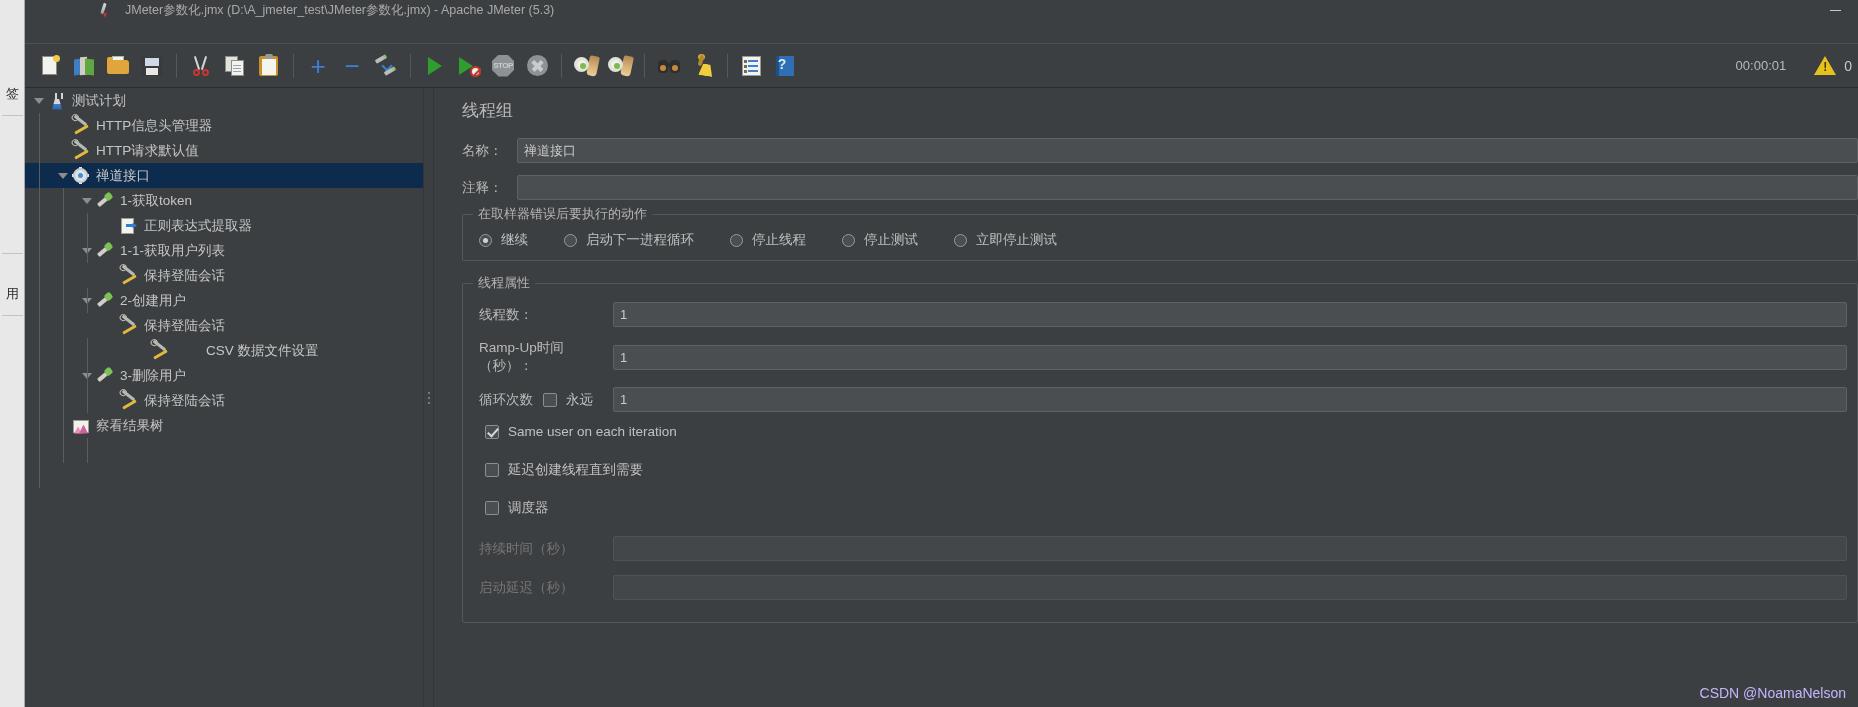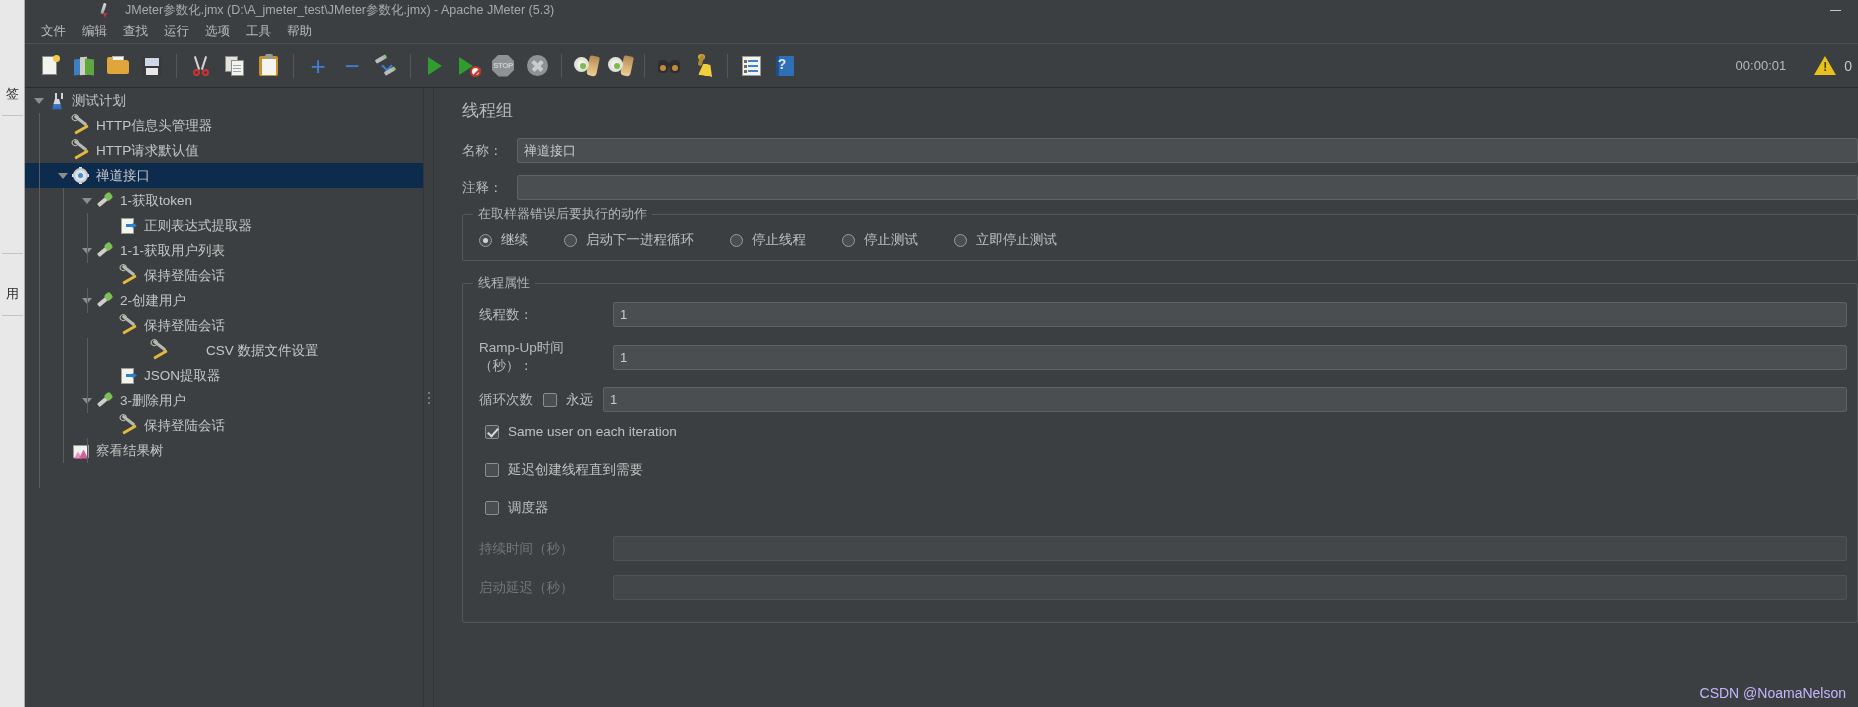--- a/index.html
+++ b/index.html
@@ -460,21 +460,21 @@
     flex: 1 1 auto;
   }
   .prop-input.disabled {
     background: #43474a;
     border-color: #4f5355;
     color: #6f7275;
   }
 
   .loop-row { display: flex; align-items: center; margin-bottom: 12px; }
   .loop-label { color: #b9b9b9; font-size: 13.5px; width: 70px; flex: none; padding-left: 6px; }
-  .forever-wrap { display: flex; align-items: center; width: 60px; flex: none; }
+  .forever-wrap { display: flex; align-items: center; width: 70px; flex: none; }
 
   .chk-row { display: flex; align-items: center; margin-bottom: 12px; padding-left: 12px; }
   .chk-box {
     width: 14px; height: 14px;
     background: #4a4e50;
     border: 1px solid #8d8d8d;
     border-radius: 2px;
     position: relative;
     flex: none;
     margin-right: 9px;
@@ -519,29 +519,20 @@
         <div class="nib"></div>
     </div>
     <div class="title-text">JMeter参数化.jmx (D:\A_jmeter_test\JMeter参数化.jmx) - Apache JMeter (5.3)</div>
     <div class="win-controls">
       <div class="win-btn">
         <span class="minimize-glyph"></span>
       </div>
     </div>
   </div>
 
-  <div class="menubar">
-    <div class="menu-item">文件</div>
-    <div class="menu-item">编辑</div>
-    <div class="menu-item">查找</div>
-    <div class="menu-item">运行</div>
-    <div class="menu-item">选项</div>
-    <div class="menu-item">工具</div>
-    <div class="menu-item">帮助</div>
-  </div>
 
   <div class="toolbar">
 
     <div class="tb-btn">
       <div class="ic ic-new">
           <div class="page"></div>
           <div class="dot"></div>
         </div>
     </div>
     <div class="tb-btn">
@@ -797,30 +788,20 @@
           </div>
           <div class="tree-row" style="padding-left: 80px; gap: 31px;">
             <span class="twisty"></span>
             <span class="tree-icon">
               <span class="ti-wrench" style="position: absolute; left: 0px; top: 0px; width: 18px; height: 18px; display: block;">
                 <i class="w1"></i>
                 <i class="w2"></i>
               </span>
             </span>
             <span class="tree-label">CSV 数据文件设置</span>
-          </div>
-          <div class="tree-row" style="padding-left: 80px;">
-            <span class="twisty"></span>
-            <span class="tree-icon">
-              <span class="ti-extract" style="position: absolute; left: 0px; top: 0px; width: 18px; height: 18px; display: block;">
-                <i class="sheet"></i>
-                <i class="arrow"></i>
-              </span>
-            </span>
-            <span class="tree-label">JSON提取器</span>
           </div>
           <div class="tree-row" style="padding-left: 56px;">
             <span class="twisty open"></span>
             <span class="tree-icon">
               <span class="ti-pipette" style="position: absolute; left: 0px; top: 0px; width: 18px; height: 18px; display: block;">
                 <i class="tube"></i>
                 <i class="bulb"></i>
               </span>
             </span>
             <span class="tree-label">3-删除用户</span>

